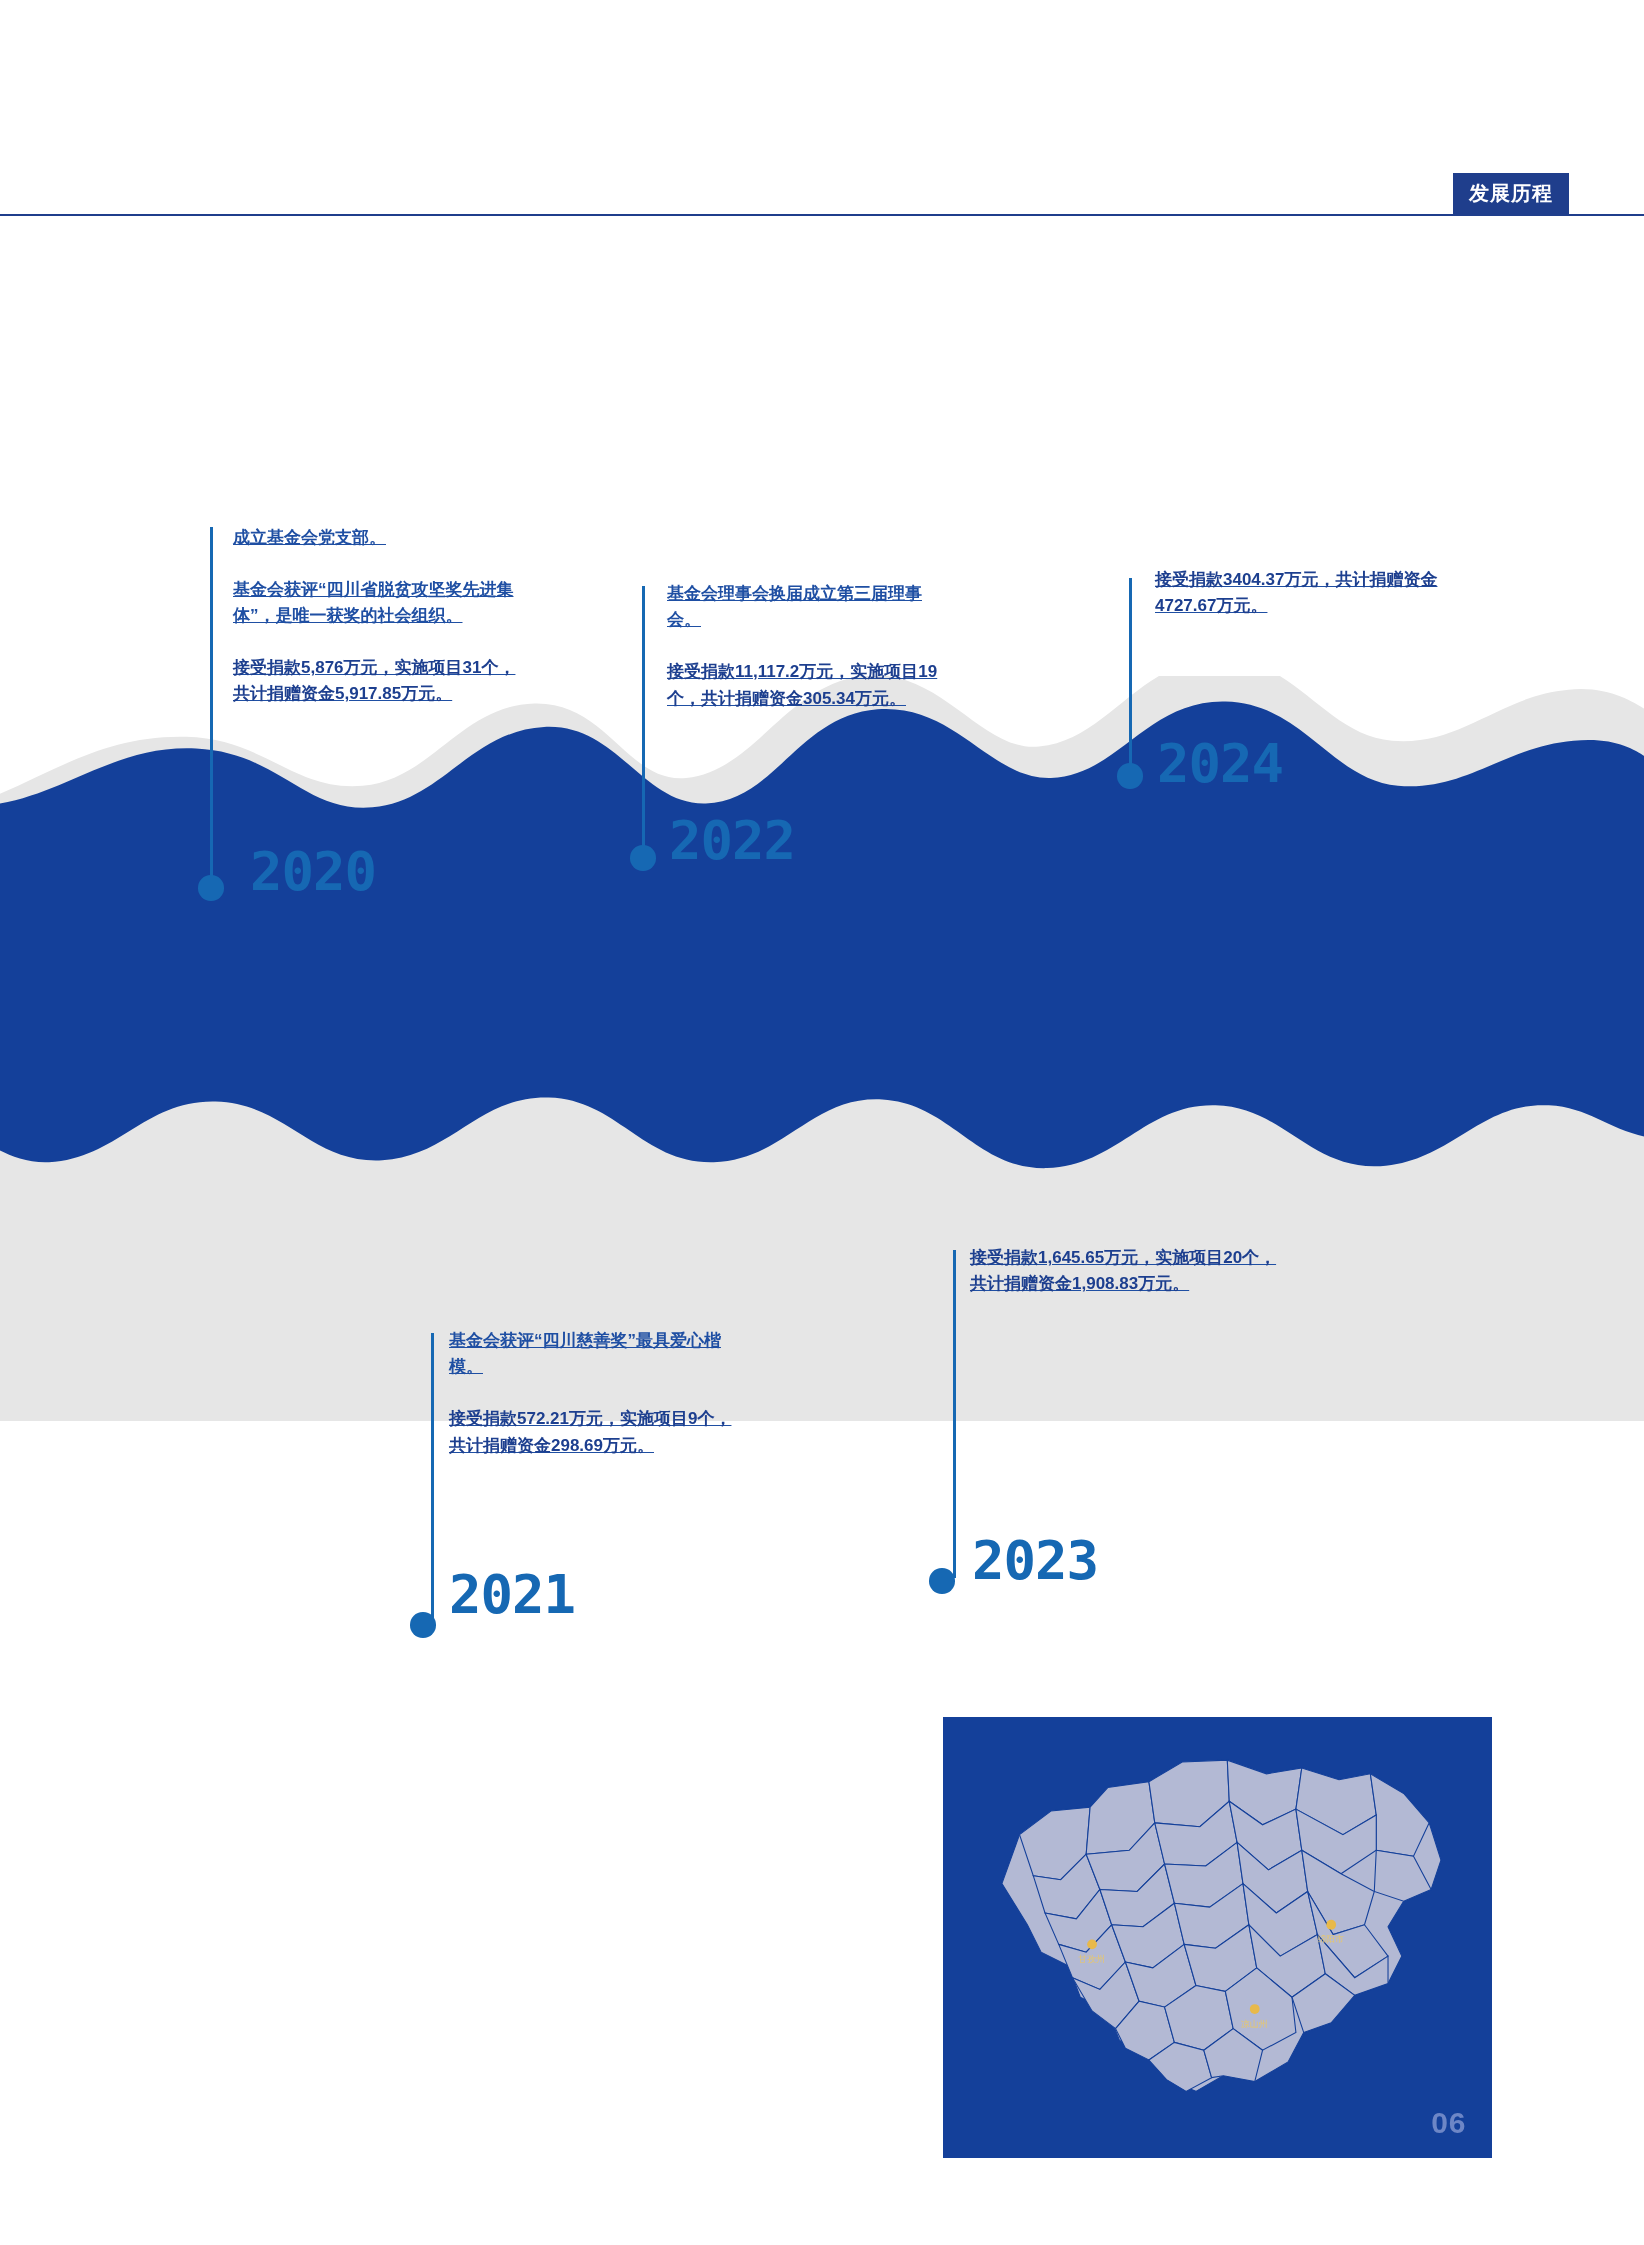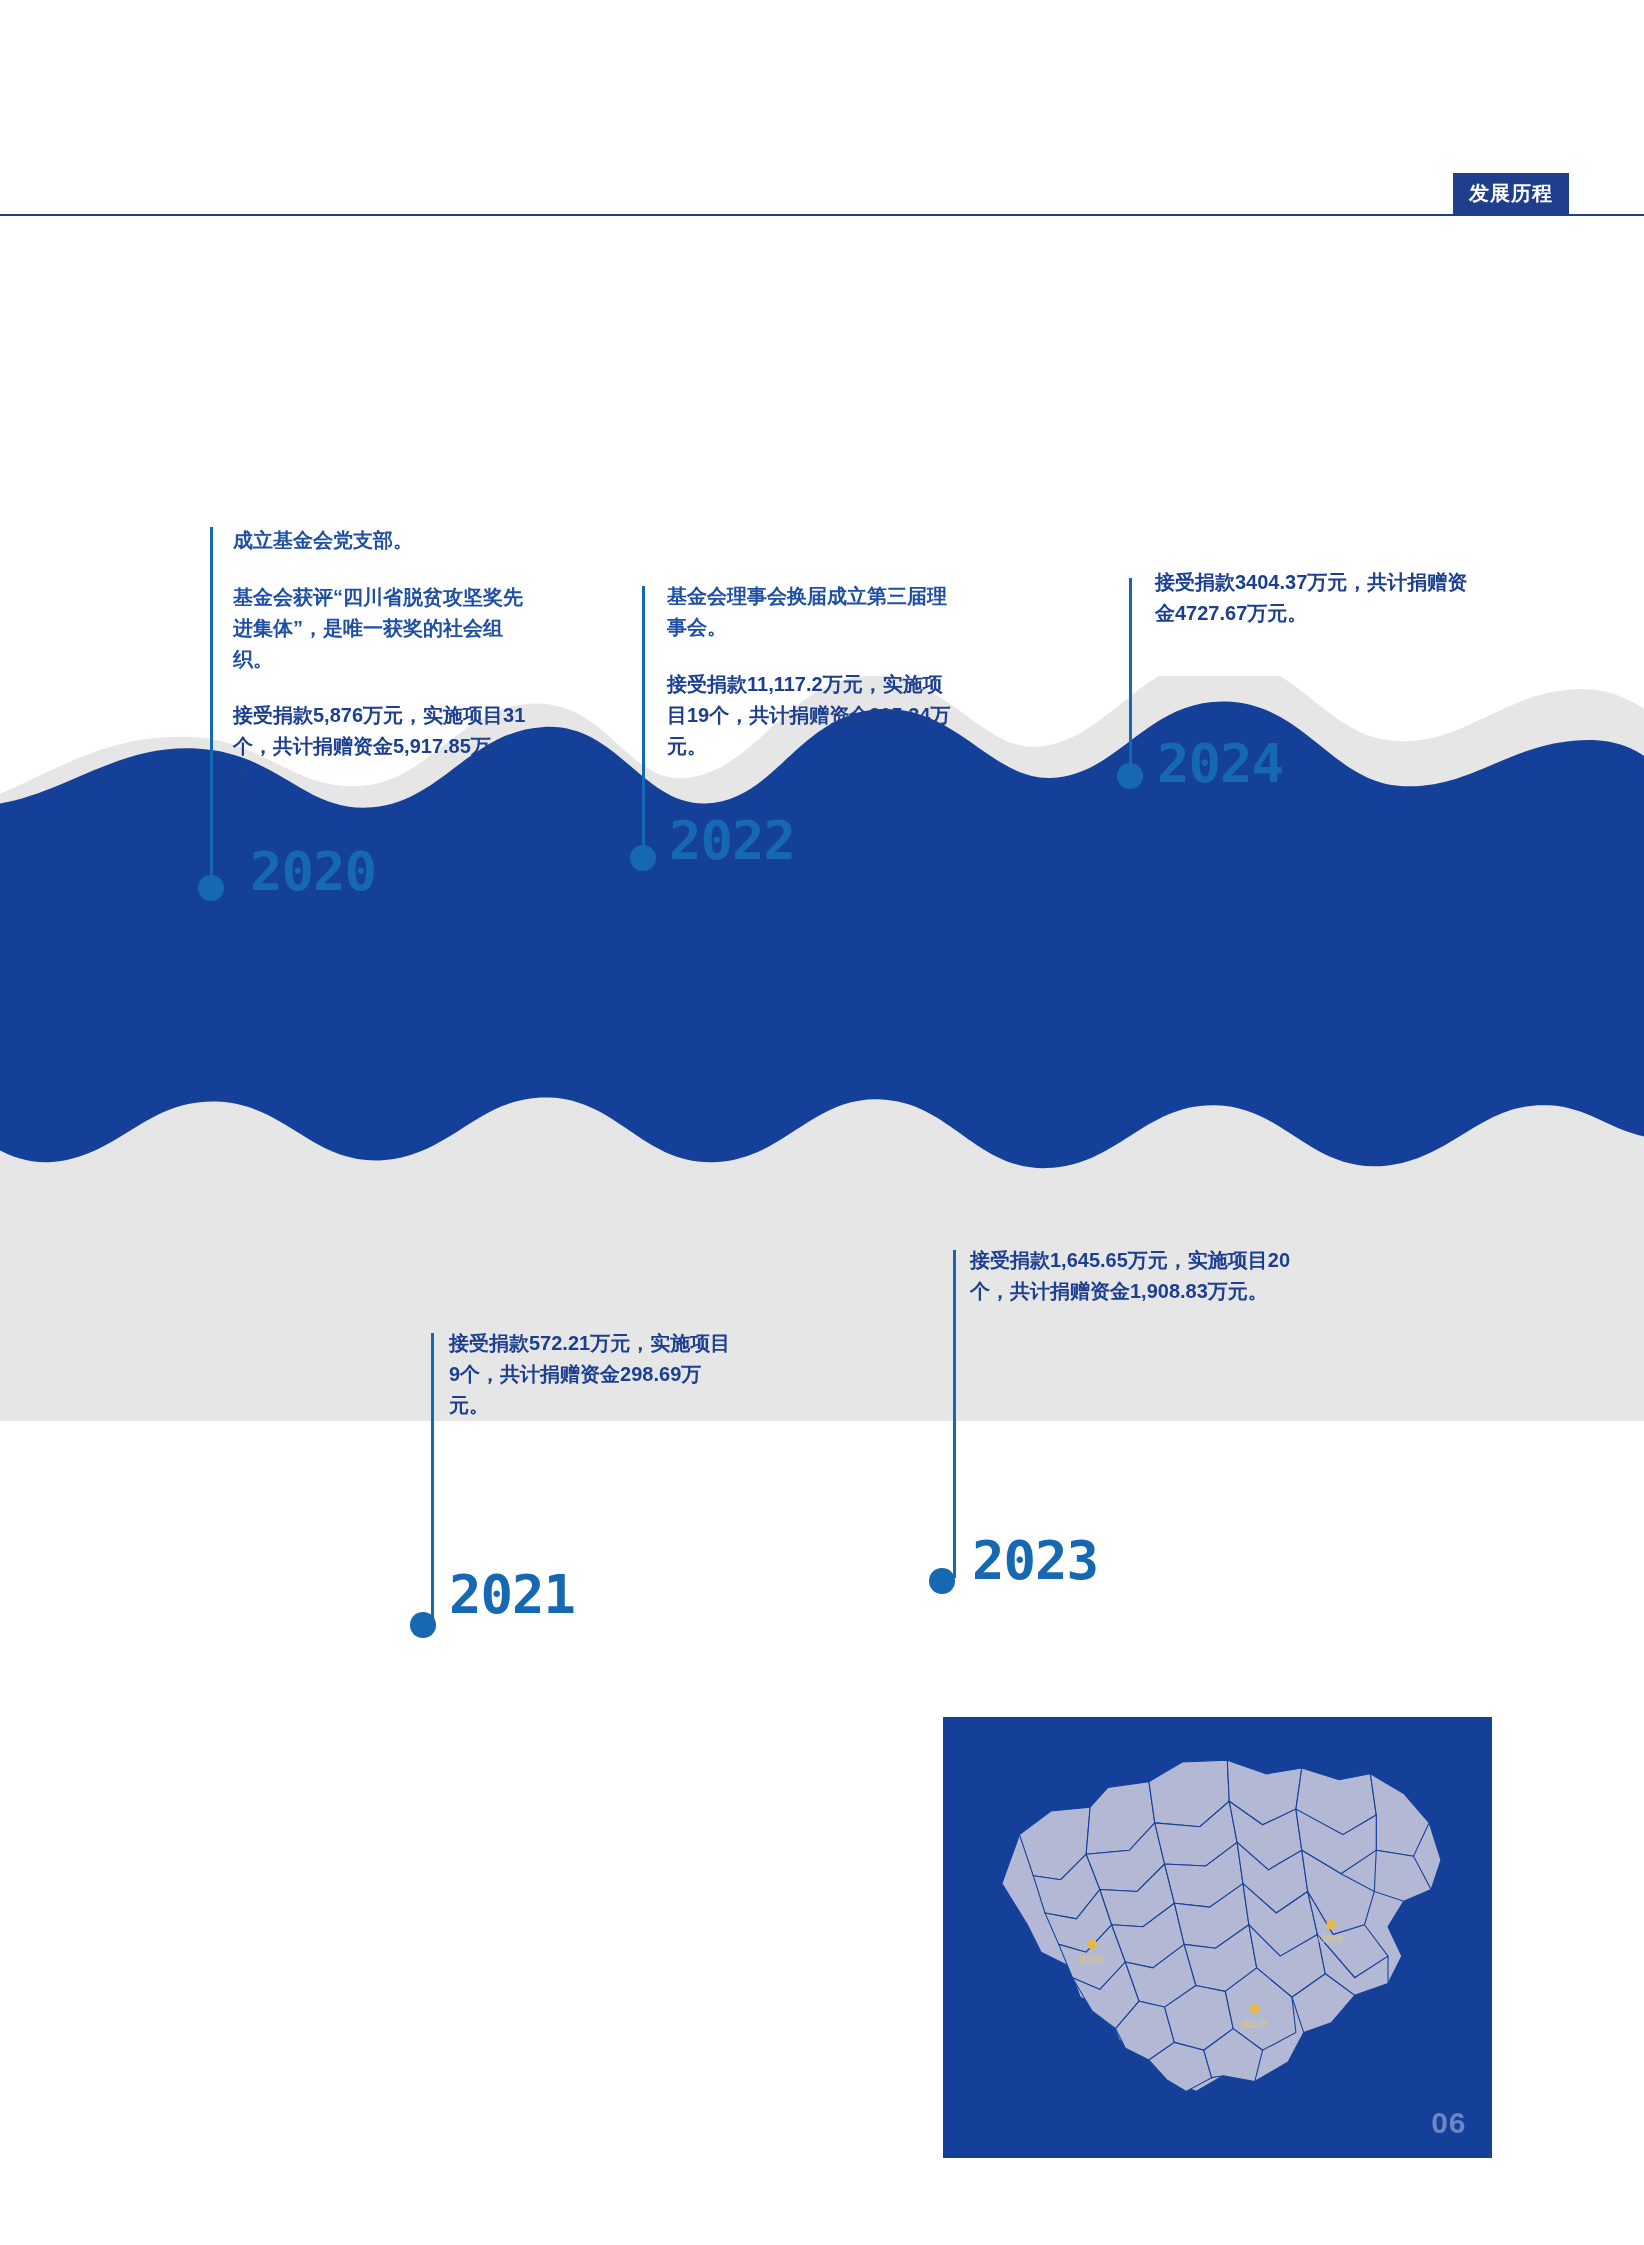--- a/index.html
+++ b/index.html
@@ -71,23 +71,24 @@
     font-family: "DejaVu Sans Mono", monospace;
     font-size: 54px;
     font-weight: bold;
     color: #1668b3;
     letter-spacing: -1px;
     line-height: 1;
   }
 
   .tl-block {
     position: absolute;
-    font-size: 20px;
+    font-size: 17px;
     line-height: 1.55;
     color: #1f4fa3;
+    text-decoration: underline;
   }
   .tl-block p { margin: 0 0 25.5px 0; }
   .tl-block p:last-child { margin-bottom: 0; }
   .tl-bold { font-weight: bold; color: #1f4fa3; }
   .tl-plain { font-weight: bold; color: #1d3f8f; }
 
   
   .map-panel {
     position: absolute;
     left: 943px;
@@ -146,20 +147,21 @@
   <div class="tl-block" style="left:1155px; top:567px; width:323px;">
     <p class="tl-plain">接受捐款3404.37万元，共计捐赠资金4727.67万元。</p>
   </div>
 </div>
 
 <div class="tl-item">
   <div class="tl-line" style="left:431px; top:1333px; height:289px;"></div>
   <div class="tl-dot" style="left:410px; top:1612px;"></div>
   <div class="tl-year" style="left:449px; top:1568px;">2021</div>
   <div class="tl-block" style="left:449px; top:1328px; width:284px;">
+    <p class="tl-bold">基金会获评“四川慈善奖”最具爱心楷模。</p>
     <p class="tl-plain">接受捐款572.21万元，实施项目9个，共计捐赠资金298.69万元。</p>
   </div>
 </div>
 
 <div class="tl-item">
   <div class="tl-line" style="left:953px; top:1250px; height:328px;"></div>
   <div class="tl-dot" style="left:929px; top:1568px;"></div>
   <div class="tl-year" style="left:972px; top:1534px;">2023</div>
   <div class="tl-block" style="left:970px; top:1245px; width:323px;">
     <p class="tl-plain">接受捐款1,645.65万元，实施项目20个，共计捐赠资金1,908.83万元。</p>

